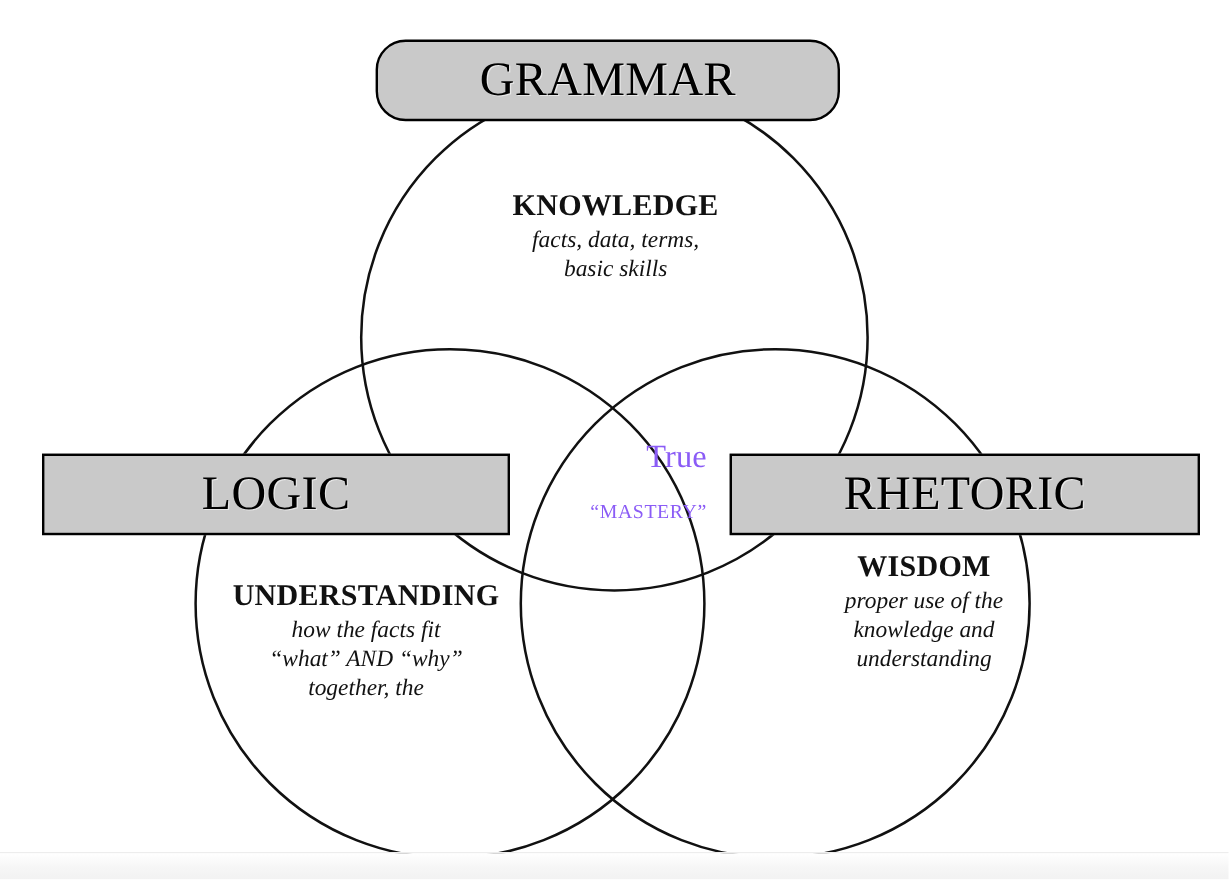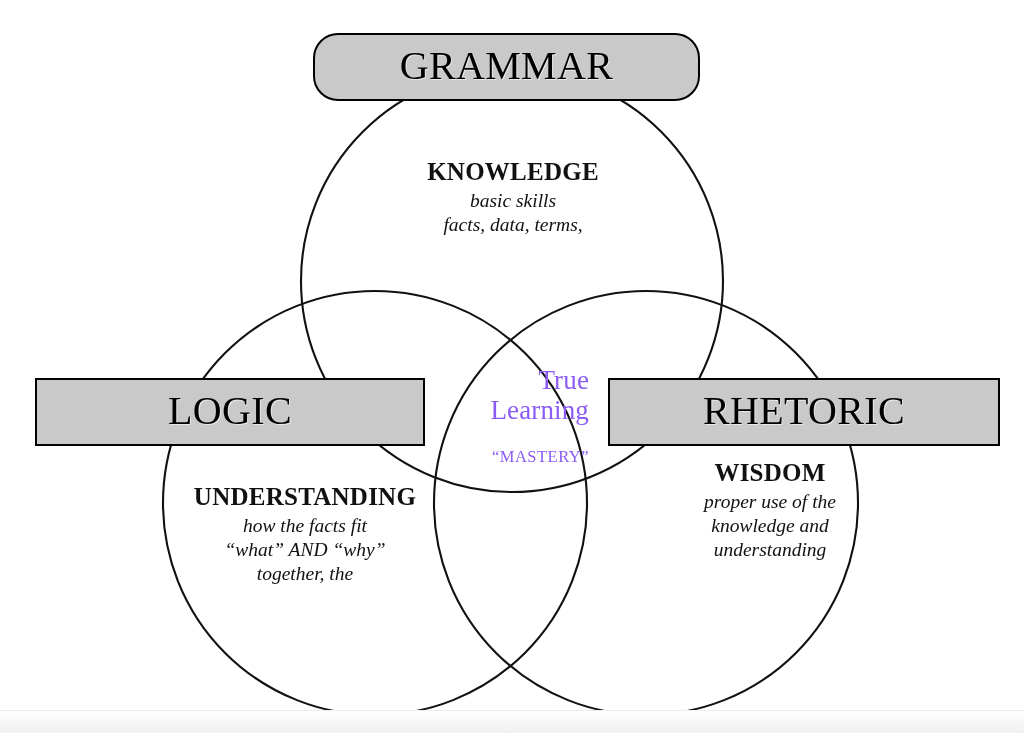--- a/index.html
+++ b/index.html
@@ -143,22 +143,22 @@
     <span class="box-text">LOGIC</span>
   </div>
 
   <div class="label-box" id="box-rhetoric">
     <span class="box-text">RHETORIC</span>
   </div>
 
   <div class="region-text" id="text-knowledge">
     <div class="region-title">KNOWLEDGE</div>
     <div class="region-body">
+      <div>facts, data, terms,</div>
       <div>basic skills</div>
-      <div>facts, data, terms,</div>
     </div>
   </div>
 
   <div class="region-text" id="text-understanding">
     <div class="region-title">UNDERSTANDING</div>
     <div class="region-body">
       <div>how the facts fit</div>
       <div>“what” AND “why”</div>
       <div>together, the</div>
     </div>
@@ -168,19 +168,18 @@
     <div class="region-title">WISDOM</div>
     <div class="region-body">
       <div>proper use of  the</div>
       <div>knowledge and</div>
       <div>understanding</div>
     </div>
   </div>
 
   <div id="text-center">
     <div class="center-main">True</div>
-    <div class="center-main">Learning</div>
     <div class="center-sub">“MASTERY”</div>
   </div>
 
   <div class="footer-band"></div>
 
 </div>
 
 </body></html>

